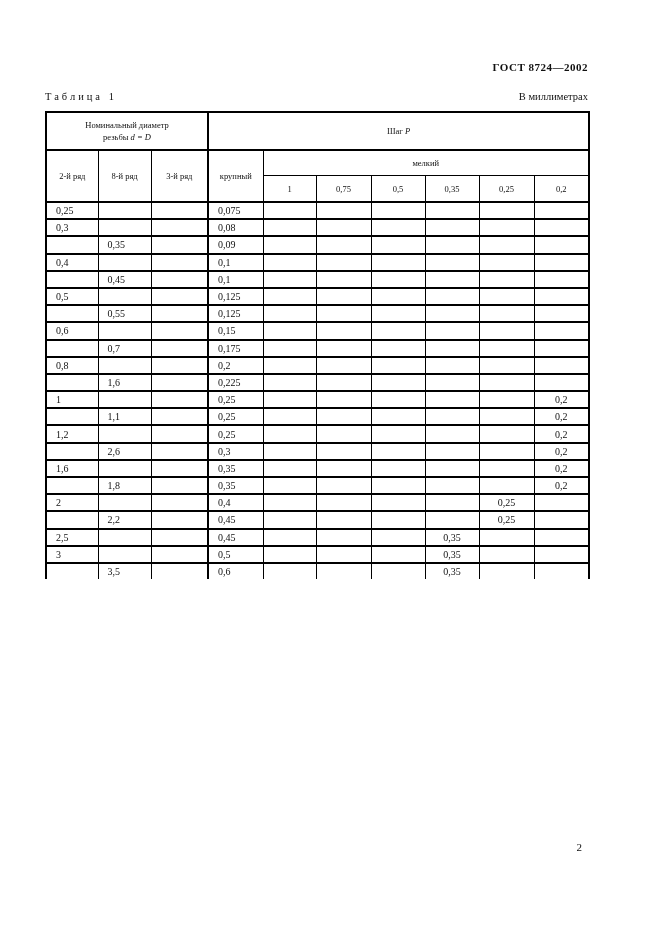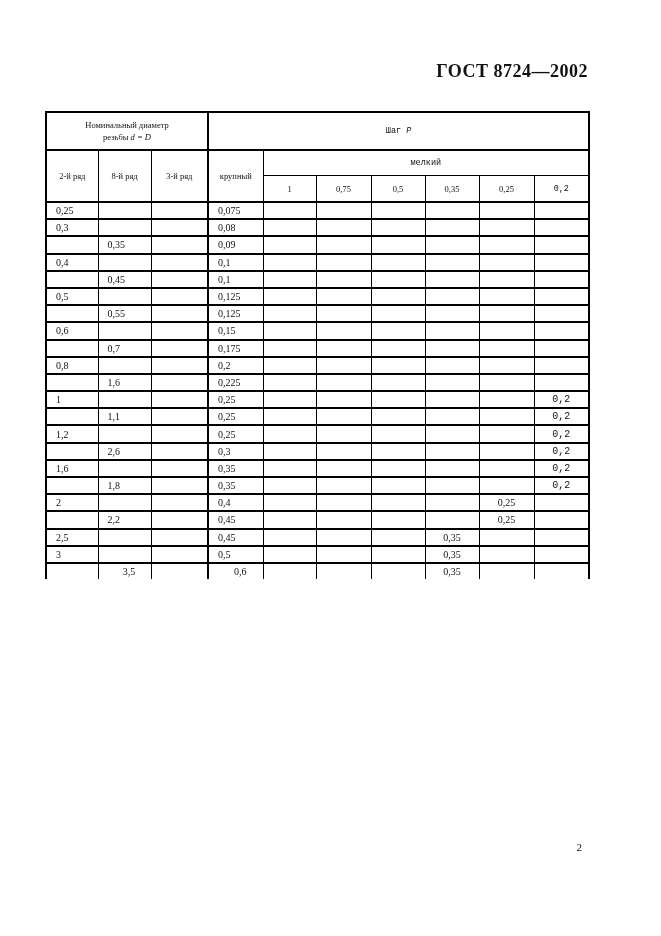--- a/index.html
+++ b/index.html
@@ -14,21 +14,21 @@
     margin: 0 auto;
     background: #ffffff;
     font-family: "Liberation Serif", "DejaVu Serif", serif;
     color: #111111;
     overflow: hidden;
   }
   .gost-header {
     position: absolute;
     top: 61px;
     right: 73px;
-    font-size: 18px;
+    font-size: 11px;
     font-weight: bold;
     letter-spacing: 0.5px;
   }
   .caption-row {
     position: absolute;
     top: 91px;
     left: 45px;
     right: 73px;
     height: 14px;
   }
@@ -63,39 +63,43 @@
     overflow: hidden;
     white-space: nowrap;
   }
   .pitch-table th { text-align: center; font-size: 8.5px; }
   .pitch-table td { font-size: 10px; height: 15.2px; }
   .h-top { height: 36px; font-size: 9px; line-height: 1.45; }
   .h-mid { height: 24px; margin-left: 33px; }
   .h-val { height: 25px; border-top-width: 1px !important; }
   .h-fine { border-bottom-width: 1px !important; }
   .bl2 { border-left-width: 2px !important; }
-  .br2 { border-right-width: 2px !important; font-family: Liberation Mono, monospace; }
+  .br2 { border-right-width: 2px !important; }
   .pitch-table tbody td.left-col { text-align: left; padding-left: 9px; }
   .pitch-table tbody td.pitch-col { text-align: center; }
-  .pitch-table tbody tr:last-child td { border-bottom: none; text-align: center; }
+  .pitch-table tbody tr:last-child td { border-bottom: none; }
   .page-number {
     position: absolute;
     top: 841px;
     right: 79px;
     font-size: 11px;
   }
   i { font-style: italic; }
 </style>
 </head>
 <body>
 
 <div class="page">
 
   <div class="gost-header">ГОСТ 8724—2002</div>
 
+  <div class="caption-row">
+    <span class="table-caption">Таблица 1</span>
+    <span class="units-note">В миллиметрах</span>
+  </div>
 
   <table class="pitch-table">
     <colgroup>
       <col style="width:52px">
       <col style="width:53px">
       <col style="width:57px">
       <col style="width:55px">
       <col style="width:53px">
       <col style="width:55px">
       <col style="width:54px">

